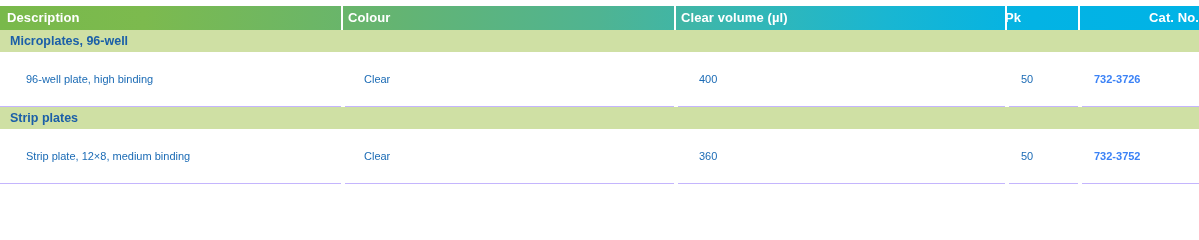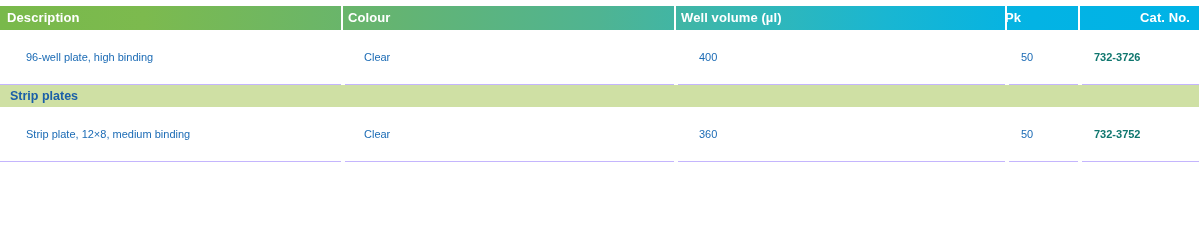--- a/index.html
+++ b/index.html
@@ -49,21 +49,20 @@
     letter-spacing: 0.1px;
     position: relative;
   }
   .th-inner {
     display: block;
     padding-left: 7px;
     line-height: 24px;
   }
   .th-inner.right {
     padding-left: 0;
-    padding-right: 9px;
     text-align: right;
   }
   .th-inner.center {
     padding-left: 0;
     text-align: left;
   }
   
   th.divider::before {
     content: "";
     position: absolute;
@@ -108,21 +107,21 @@
   }
   tr.data-row td.col-pk .cell {
     padding-left: 0;
     text-align: center;
   }
   tr.data-row td.col-cat .cell {
     padding-left: 0;
     padding-right: 9px;
     text-align: right;
     font-weight: bold;
-    color: #0f766e;
+    color: #3b82f6;
   }
   tr.data-row td.col-vol .cell {
     padding-left: 9px;
   }
   tr.data-row td.col-colour .cell {
     padding-left: 7px;
   }
 
   
   tr.data-row td.gapline {
@@ -152,33 +151,38 @@
 
   <thead>
     <tr class="thead-row">
       <th>
         <span class="th-inner">Description</span>
       </th>
       <th class="divider">
         <span class="th-inner">Colour</span>
       </th>
       <th class="divider">
-        <span class="th-inner">Well volume (µl)</span>
+        <span class="th-inner">Clear volume (µl)</span>
       </th>
       <th class="divider">
         <span class="th-inner center">Pk</span>
       </th>
       <th class="divider">
         <span class="th-inner right">Cat. No.</span>
       </th>
     </tr>
   </thead>
 
   <tbody>
 
+    <tr class="section-row">
+      <td colspan="5">
+        <span class="cell">Microplates, 96-well</span>
+      </td>
+    </tr>
 
     <tr class="data-row">
       <td class="col-desc">
         <span class="cell">96-well plate, high binding</span>
       </td>
       <td class="col-colour gapline">
         <span class="cell">Clear</span>
       </td>
       <td class="col-vol gapline">
         <span class="cell">400</span>

